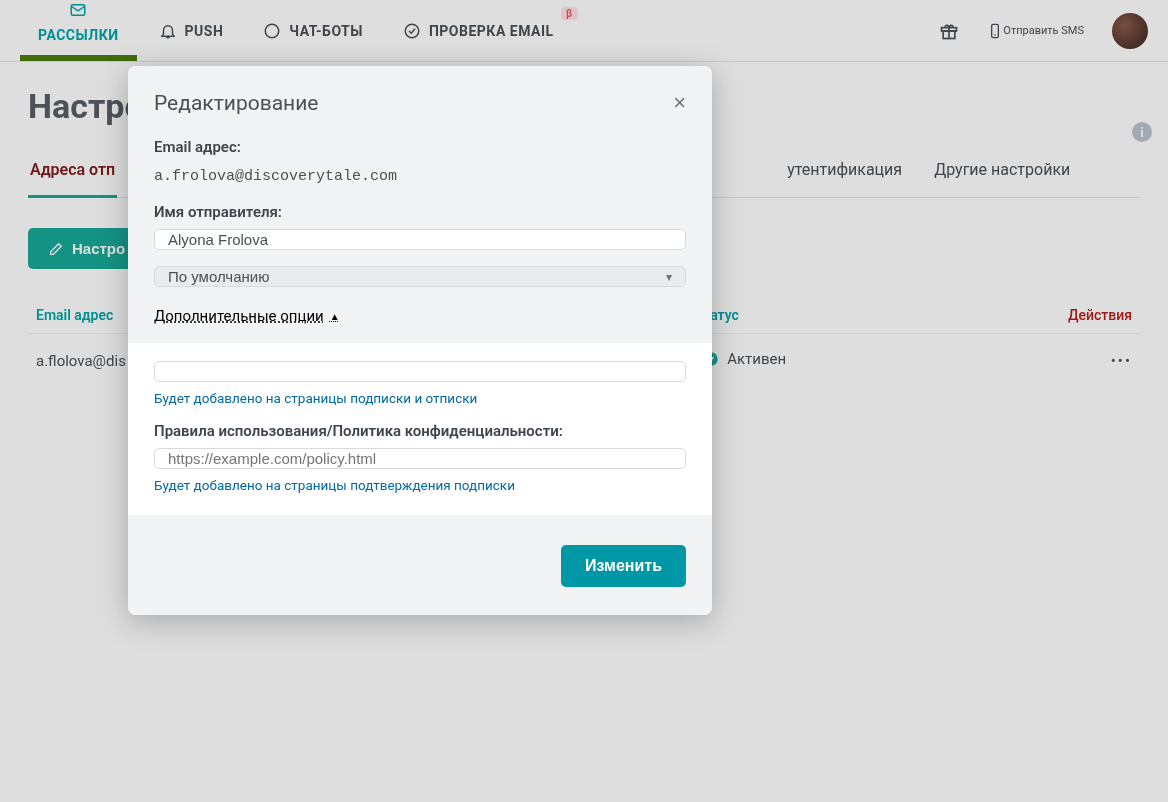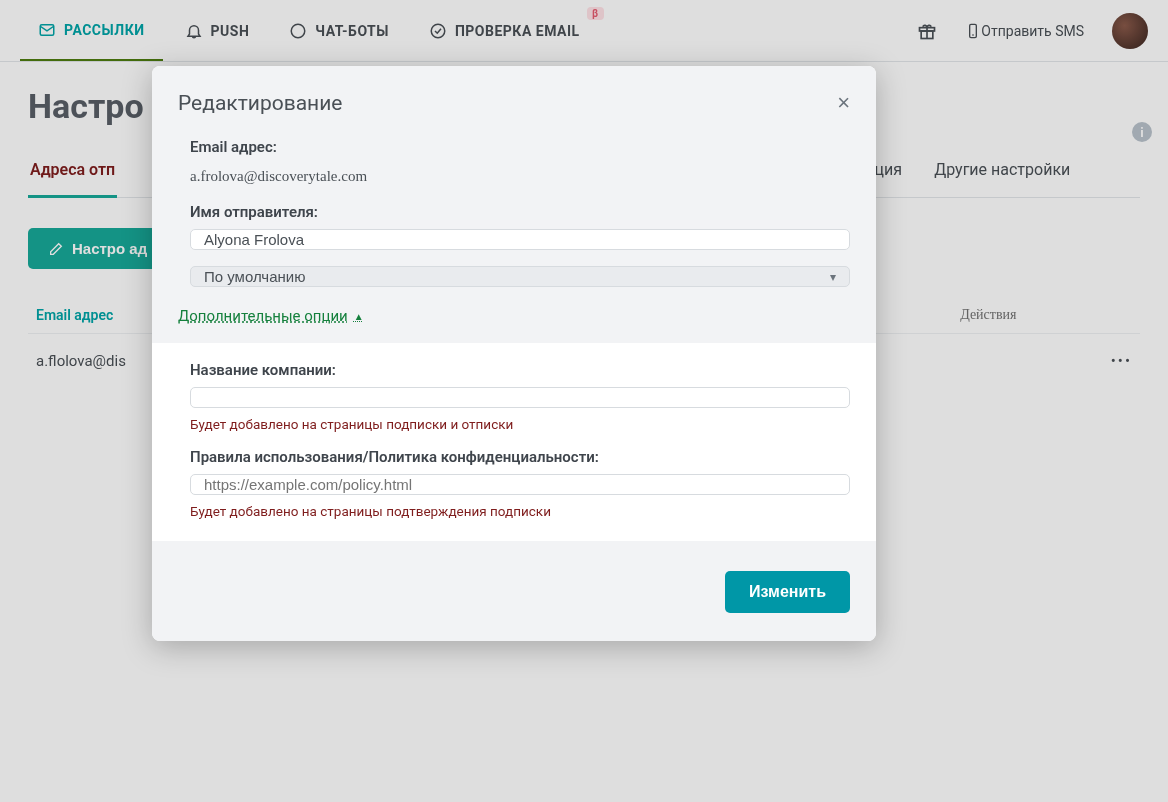--- a/index.html
+++ b/index.html
@@ -44,21 +44,22 @@
       height: 60px;
       font-size: 14px;
       font-weight: 700;
       letter-spacing: 0.5px;
       color: #4a5056;
       cursor: pointer;
       position: relative;
     }
     .nav-item.active {
       color: #00a5a8;
-      border-bottom: 2px solid #4d7c0f;
+      border-bottom: 6px solid #4d7c0f;
+      flex-direction: column;
     }
     .nav-item .ico {
       width: 18px;
       height: 18px;
       display: inline-flex;
       align-items: center;
       justify-content: center;
     }
     .badge-beta {
       position: absolute;
@@ -76,21 +77,22 @@
       width: 40px;
       height: 40px;
       display: inline-flex;
       align-items: center;
       justify-content: center;
       color: #4a5056;
       cursor: pointer;
     }
     .nav-sms {
       display: inline-flex;
-      font-size: 14px;
+      align-items: center;
+      font-size: 11px;
       color: #4a5056;
       cursor: pointer;
       padding: 0 14px;
     }
     .avatar {
       width: 36px;
       height: 36px;
       border-radius: 50%;
       background: radial-gradient(circle at 35% 35%, #8a5a4a, #3a2520);
       margin-left: 10px;
@@ -162,21 +164,21 @@
       width: 100%;
       border-collapse: collapse;
     }
     table.addr th {
       text-align: left;
       color: #00a5a8;
       font-weight: 600;
       font-size: 14px;
       padding: 10px 8px;
     }
-    table.addr th.right-col { text-align: left; color:#737373; font-weight:500;font-family:Liberation Serif, serif;}
+    table.addr th.right-col { text-align: right; color:#b91c1c; font-weight:500;}
     table.addr td {
       padding: 16px 8px;
       font-size: 15px;
       border-top: 1px solid #eef0f3;
       color: #4a5056;
     }
     .status-cell {
       display: inline-flex;
       align-items: center;
       gap: 8px;
@@ -188,23 +190,23 @@
     .row-actions {
       text-align: right;
       color: #00a5a8;
       letter-spacing: 2px;
       cursor: pointer;
     }
     
     
     .modal {
       position: absolute;
-      left: 152px;
+      left: 128px;
       top: 66px;
-      width: 724px;
+      width: 584px;
       background: #fff;
       border-radius: 8px;
       box-shadow: 0 6px 30px rgba(0,0,0,0.25);
       z-index: 10;
       overflow: hidden;
     }
     .modal-grey {
       background: #f2f3f5;
       padding: 24px 26px 18px;
     }
@@ -221,30 +223,30 @@
       justify-content: space-between;
       align-items:center;
     }
     .modal-close {
       font-size: 22px;
       color: #6c747d;
       cursor: pointer;
       background:none;
       border:none;
     }
-    .field-group { margin-bottom: 16px; margin-left: 12px; }
+    .field-group { margin-bottom: 16px; }
     .field-label {
       font-size: 15px;
       font-weight: 600;
       color: #3f454c;
       margin-bottom: 8px;
       display: block;
     }
     .static-text {
-      font-family: Liberation Serif, serif;
+      font-family: Liberation Mono, monospace;
       font-size: 15px;
       color: #4a5056;
       padding: 4px 0 2px;
     }
     .text-input, .select-input {
       width: 100%;
       padding: 1px 13px;
       font-size: 15px;
       border: 1px solid #d7dbdf;
       border-radius: 5px;
@@ -261,33 +263,33 @@
       content: "▾";
       position: absolute;
       right: 14px;
       top: 50%;
       transform: translateY(-50%);
       color: #6c747d;
       font-size: 12px;
       pointer-events: none;
     }
     .more-opts {
-      color: #15803d;
+      color: #000000;
       font-size: 15px;
       text-decoration: underline dotted;
       display: inline-flex;
       align-items: center;
       gap: 6px;
       cursor: pointer;
       margin-top: 4px;
     }
     .more-opts .caret { font-size: 10px; }
     .hint {
       font-size: 13.5px;
-      color: #7f1d1d;
+      color: #0369a1;
       margin-top: 8px;
     }
     .modal-footer {
       background: #f2f3f5;
       padding: 30px 26px 28px;
       display: flex;
       justify-content: flex-end;
       gap: 26px;
     }
     .btn-primary {
@@ -453,21 +455,20 @@
     </div>
     
     <div class="more-opts">
       <span>Дополнительные опции</span>
       <span class="caret">▲</span>
     </div>
   </div>
 
   <div class="modal-white">
     <div class="field-group">
-      <label class="field-label">Название компании:</label>
       <input type="text" class="text-input" value="" style="">
       <div class="hint">Будет добавлено на страницы подписки и отписки</div>
     </div>
 
     <div class="field-group" style="margin-bottom:0">
       <label class="field-label">Правила использования/Политика конфиденциальности:</label>
       <input type="text" class="text-input" placeholder="https://example.com/policy.html" style="">
       <div class="hint">Будет добавлено на страницы подтверждения подписки</div>
     </div>
   </div>

